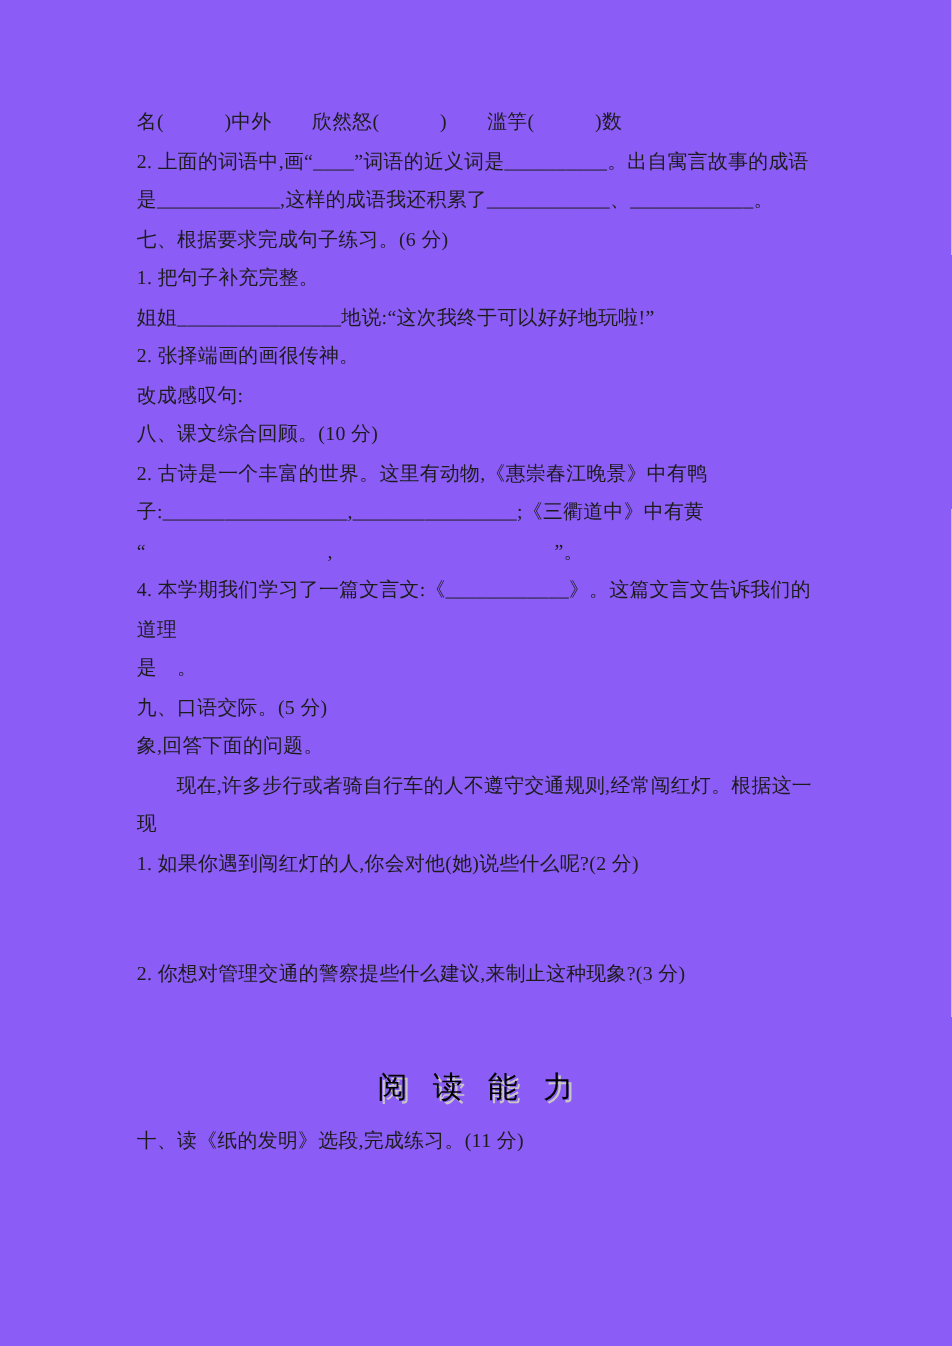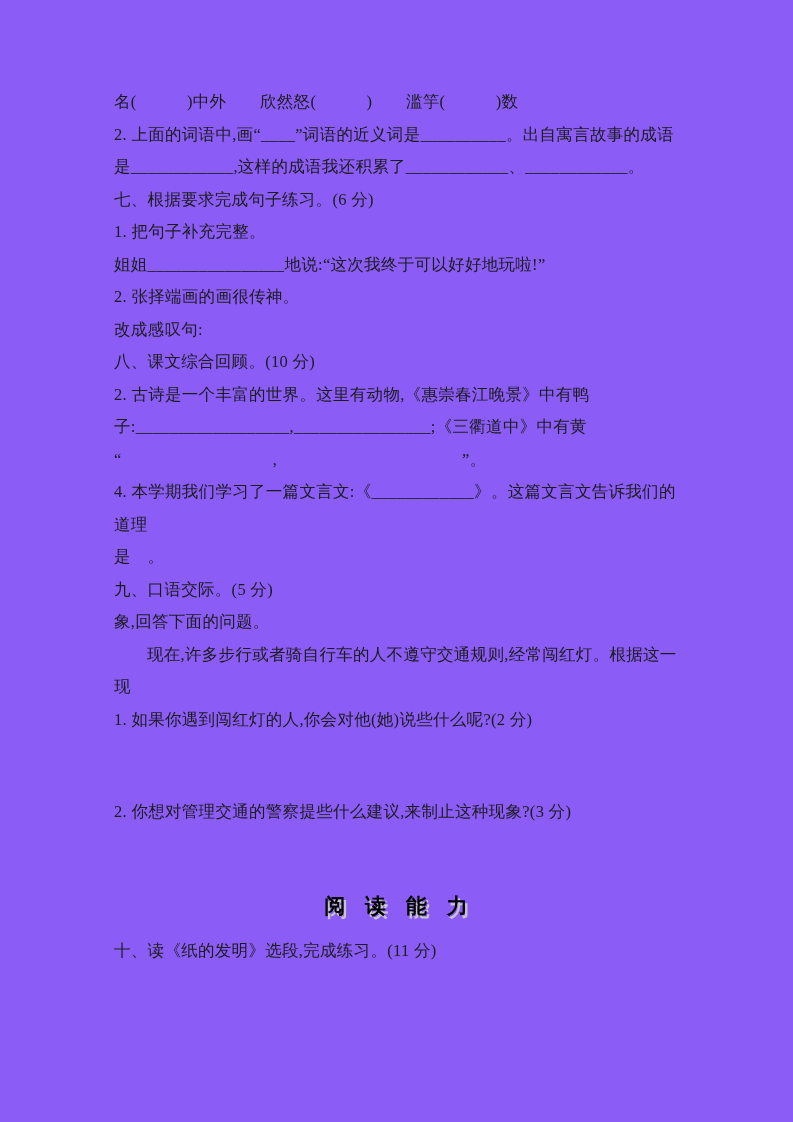--- a/index.html
+++ b/index.html
@@ -26,22 +26,22 @@
     letter-spacing: 0.3px;
   }
   .indent {
     text-indent: 2em;
   }
   .spacer-answer-1 { height: 60px; }
   .spacer-answer-2 { height: 46px; }
   .reading-header {
     text-align: center;
     font-family: "Liberation Sans", "DejaVu Sans", sans-serif;
-    font-weight: bold;
-    font-size: 21px;
+    font-weight: normal;
+    font-size: 25px;
     letter-spacing: 7px;
     line-height: 34px;
     margin: 14px 0 12px 0;
     color: #000000;
     text-shadow: 2.5px 2.5px 0 #c6c6c6;
   }
 </style>
 </head>
 <body>
 

